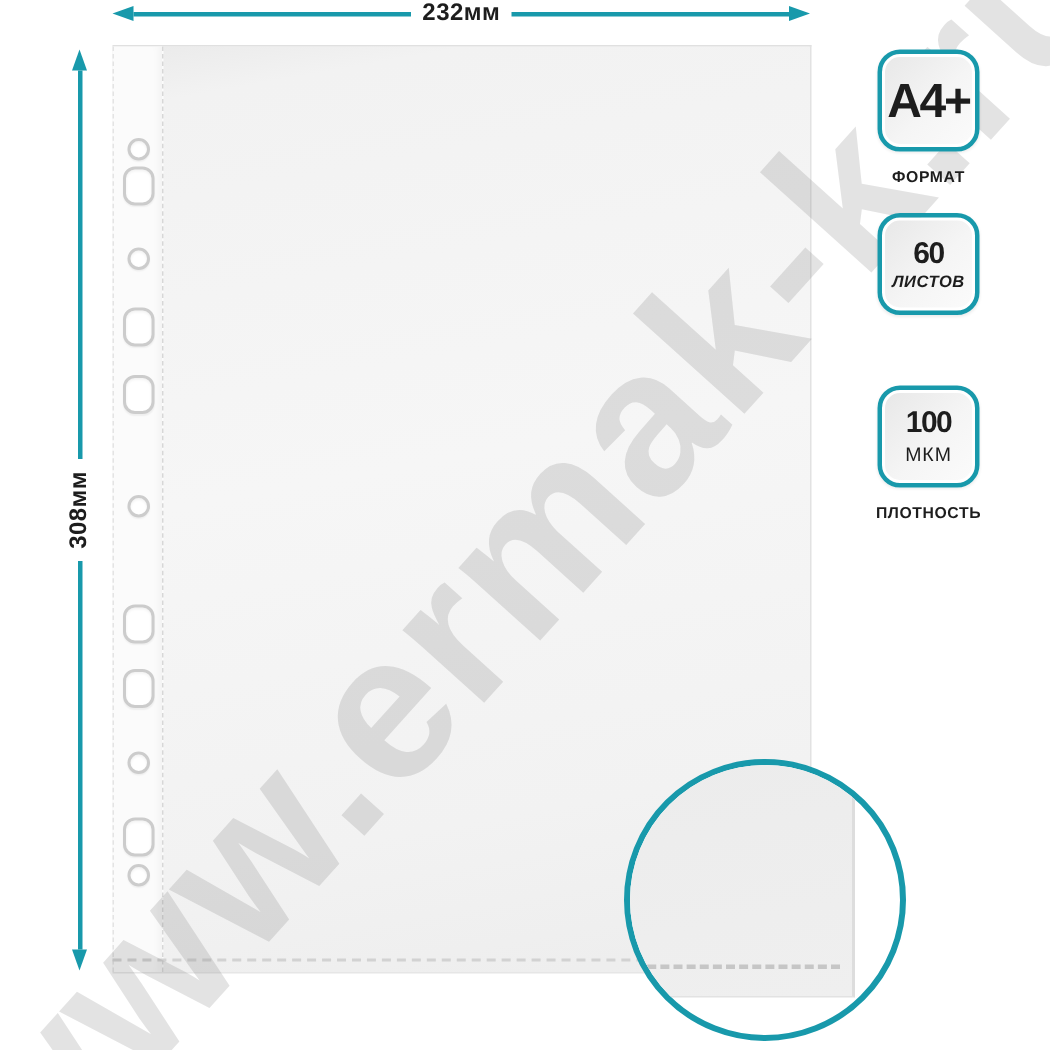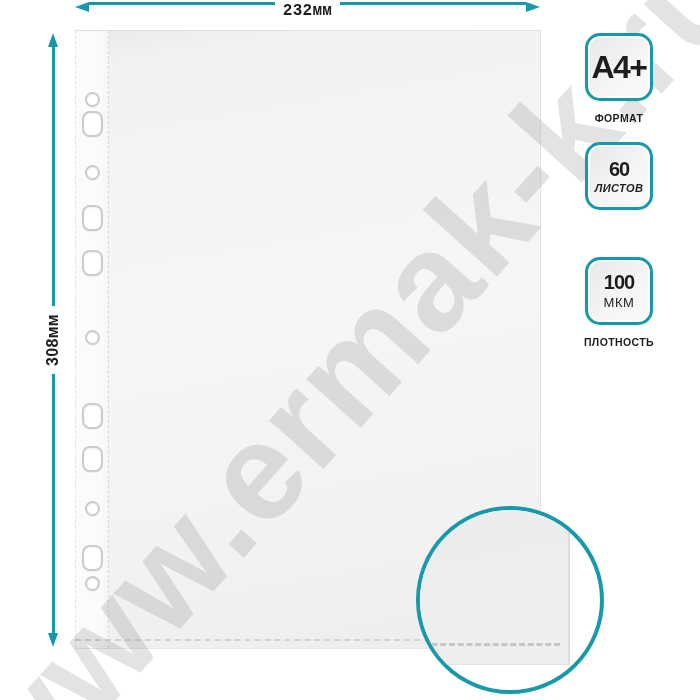--- a/index.html
+++ b/index.html
@@ -40,21 +40,21 @@
   .watermark{
     position:absolute;left:-300px;top:283px;width:1300px;height:170px;z-index:2;
     transform:rotate(-48deg);
     font-size:138px;font-weight:bold;letter-spacing:2px;line-height:170px;
     color:var(--watermark-tint);
     text-align:center;white-space:nowrap;pointer-events:none;
   }
 
   
   .arrow-h{position:absolute;left:75px;top:2px;width:465px;height:14px;z-index:3;
-    display:flex;font-family:Liberation Mono, monospace;}
+    display:flex;align-items:center;}
   .arrow-h .head-l{width:0;height:0;border-top:5px solid transparent;border-bottom:5px solid transparent;
     border-right:14px solid var(--accent);}
   .arrow-h .head-r{width:0;height:0;border-top:5px solid transparent;border-bottom:5px solid transparent;
     border-left:14px solid var(--accent);}
   .arrow-h .line{flex:1;height:3px;background:var(--accent);}
   .dim-label{font-size:16px;font-weight:bold;color:var(--label-text);padding:0 8px;letter-spacing:0.3px;}
 
   .arrow-v{position:absolute;left:45px;top:33px;width:16px;height:614px;z-index:3;
     display:flex;flex-direction:column;align-items:center;}
   .arrow-v .head-t{width:0;height:0;border-left:5px solid transparent;border-right:5px solid transparent;

